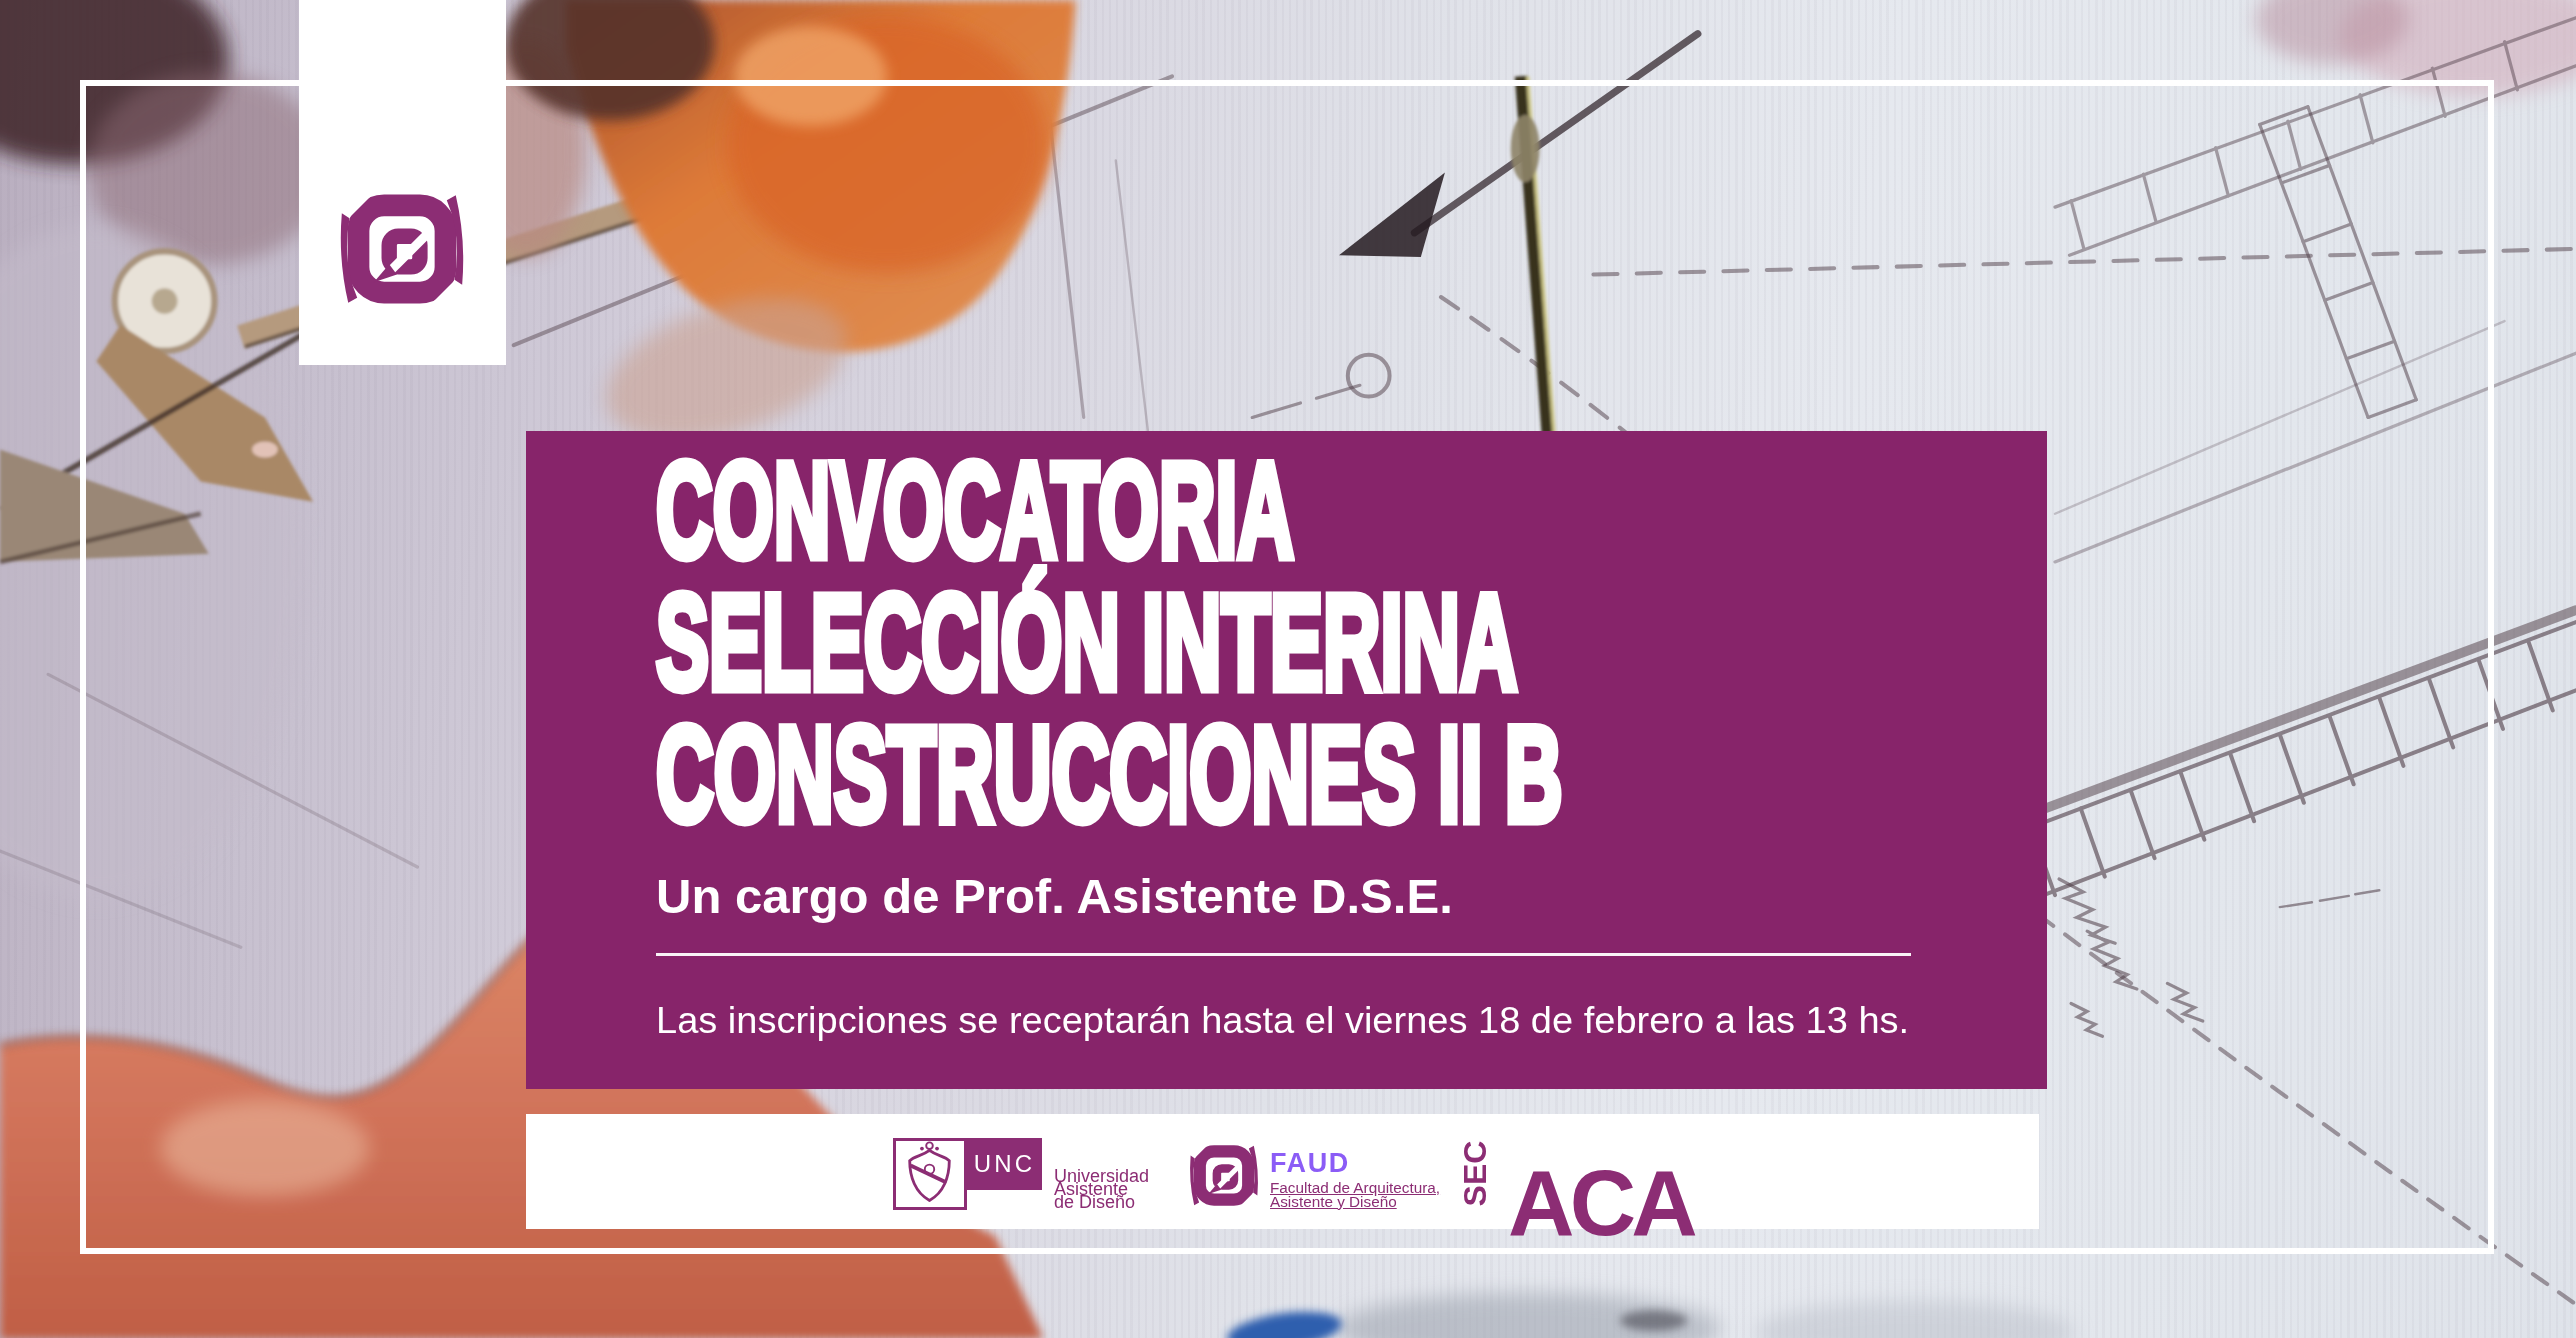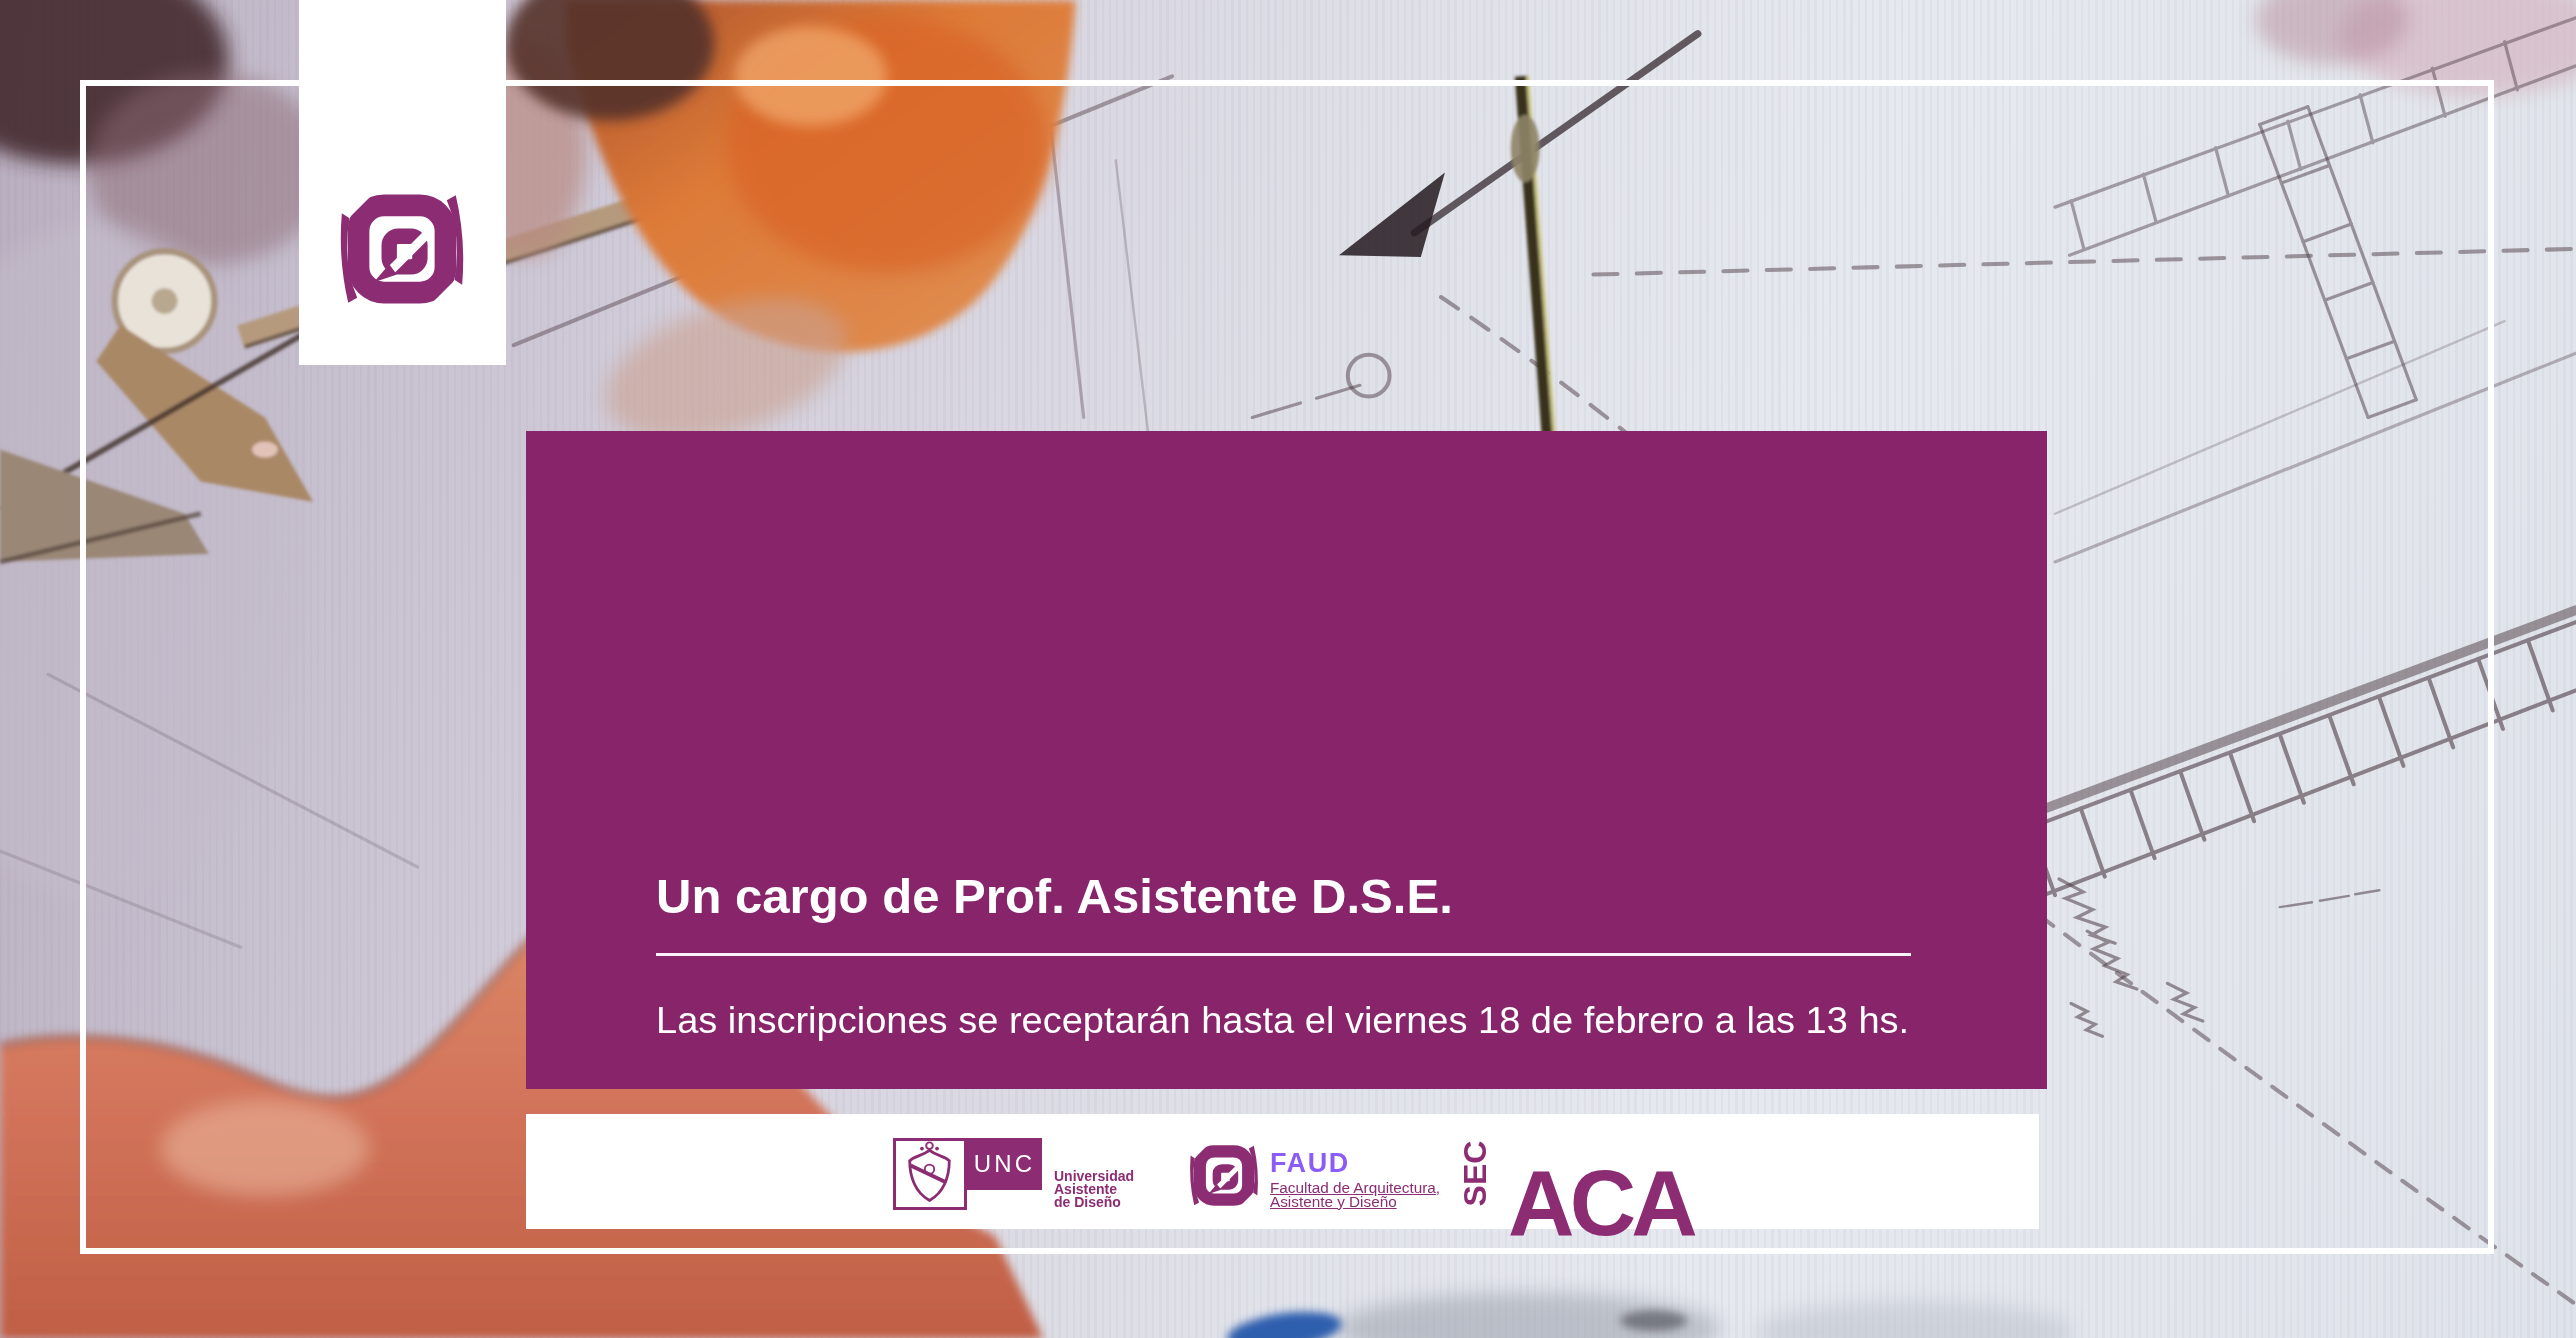--- a/index.html
+++ b/index.html
@@ -21,21 +21,21 @@
   .subtitle{position:absolute;left:130px;top:442px;color:#fff;font-weight:bold;
             font-size:48px;line-height:48px;white-space:nowrap;width:max-content;transform-origin:left top;}
   .rule{position:absolute;left:130px;top:522px;width:1255px;height:3.2px;background:#fff;opacity:.95;}
   .deadline{position:absolute;left:130px;top:571px;color:#fff;font-weight:400;
             font-size:37px;line-height:37px;white-space:nowrap;width:max-content;transform-origin:left top;}
   .footerbar{position:absolute;left:526px;top:1114px;width:1513px;height:115px;background:#fff;}
   .unc-crest{position:absolute;left:367px;top:24px;width:74px;height:72px;background:#fff;border:3.2px solid;}
   .unc-box{position:absolute;left:441px;top:24px;width:75px;height:52px;color:#fff;
            display:flex;align-items:center;justify-content:center;
            font-size:24px;letter-spacing:3.2px;font-weight:400;}
-  .unc-name{position:absolute;left:528px;top:56px;font-size:14px;line-height:13px;font-weight:700;}
+  .unc-name{position:absolute;left:528px;top:56px;font-size:18px;line-height:13px;font-weight:400;}
   .faud-mark2{position:absolute;left:661px;top:26px;width:74px;height:71px;}
   .faud-acr{position:absolute;left:744px;top:36px;font-size:27px;line-height:27px;font-weight:bold;letter-spacing:1.6px;}
   .faud-name{position:absolute;left:744px;top:67px;font-size:15.3px;line-height:13.6px;font-weight:400;text-decoration:underline;}
   .sec{position:absolute;left:917px;top:48px;width:64px;height:23px;transform:rotate(-90deg);
        display:flex;align-items:center;justify-content:center;
        font-size:32px;font-weight:bold;line-height:23px;}
   .aca{position:absolute;left:982px;top:11.2px;font-size:92px;line-height:92px;font-weight:bold;letter-spacing:-4.8px;margin-top:32px;}
 </style>
 </head>
 <body>
@@ -191,20 +191,25 @@
     </defs>
   </svg>
 
   <div class="topstrip">
     <svg class="mark" viewBox="0 0 100 100">
       <use href="#faud-mark"></use>
     </svg>
   </div>
 
   <div class="purplebox" style="background:#87246A">
+    <div class="headline">
+      <span class="hline" style="transform: scaleX(0.581332);">CONVOCATORIA</span>
+      <span class="hline" style="transform: scaleX(0.588976);">SELECCIÓN INTERINA</span>
+      <span class="hline" style="transform: scaleX(0.592403);">CONSTRUCCIONES II B</span>
+    </div>
     <div class="subtitle" style="transform: scaleX(1.0219);">Un cargo de Prof. Asistente D.S.E.</div>
     <div class="rule"></div>
     <div class="deadline" style="transform: scaleX(1.02748);">Las inscripciones se receptarán hasta el viernes 18 de febrero a las 13 hs.</div>
   </div>
 
   <div class="footerbar">
 
     <div class="unc-crest" style="border-color:#8C2D74">
       <svg viewBox="0 0 60 70" width="67" height="66">
         <use href="#unc-crest"></use>

